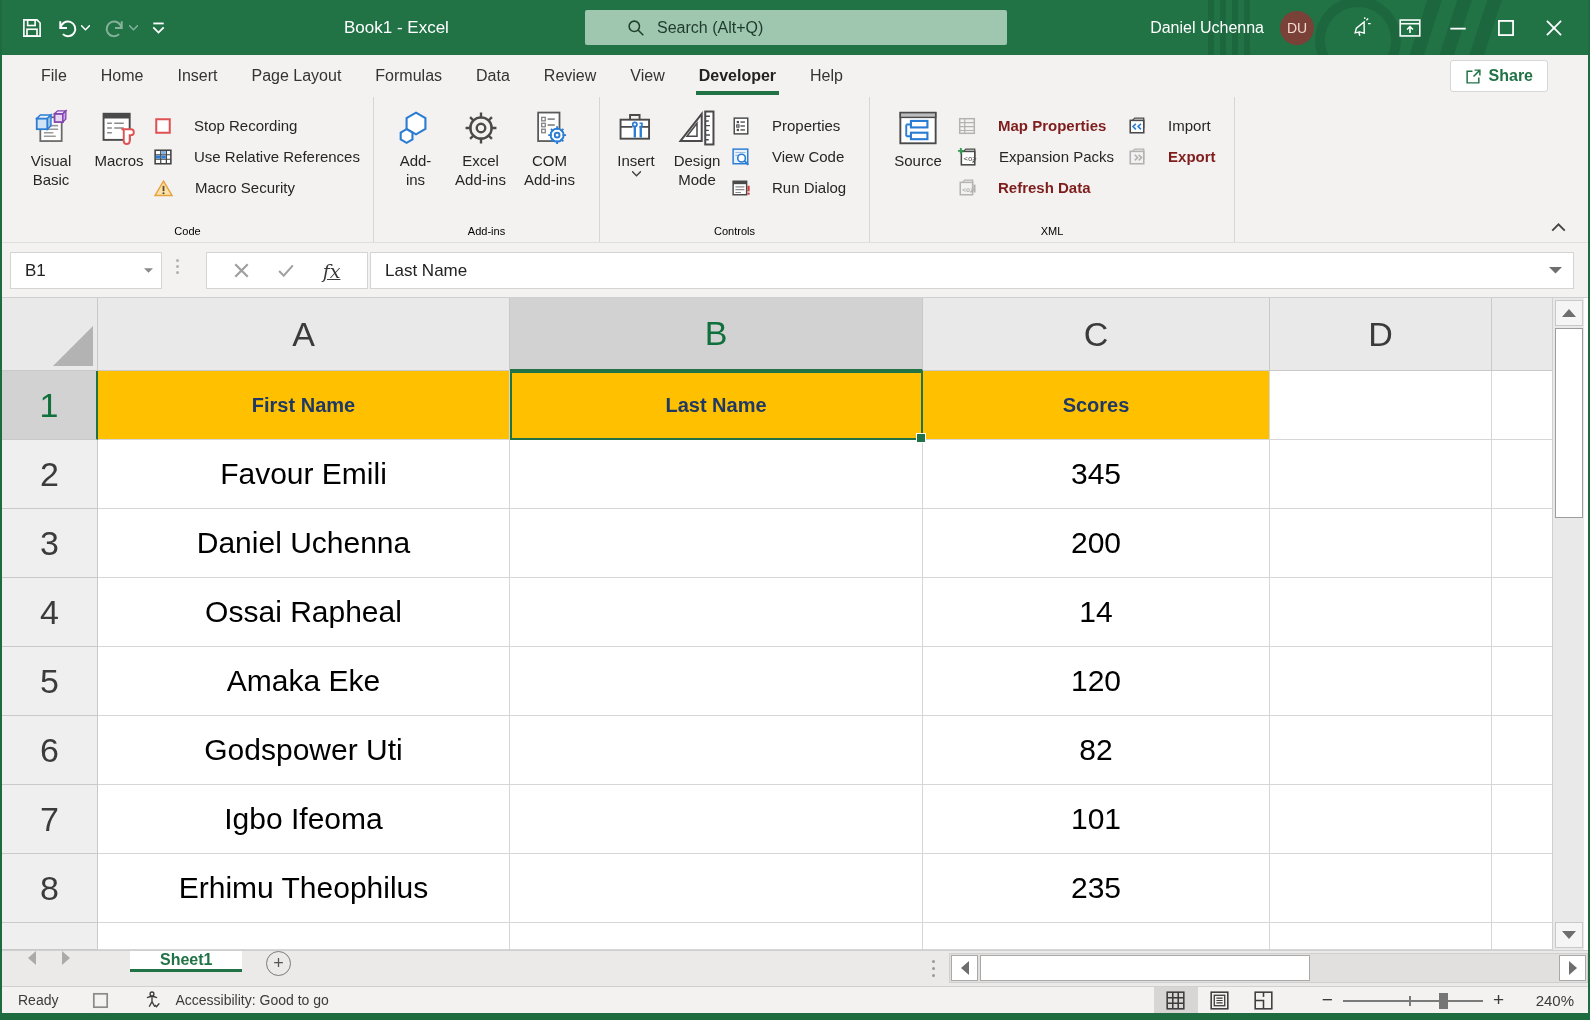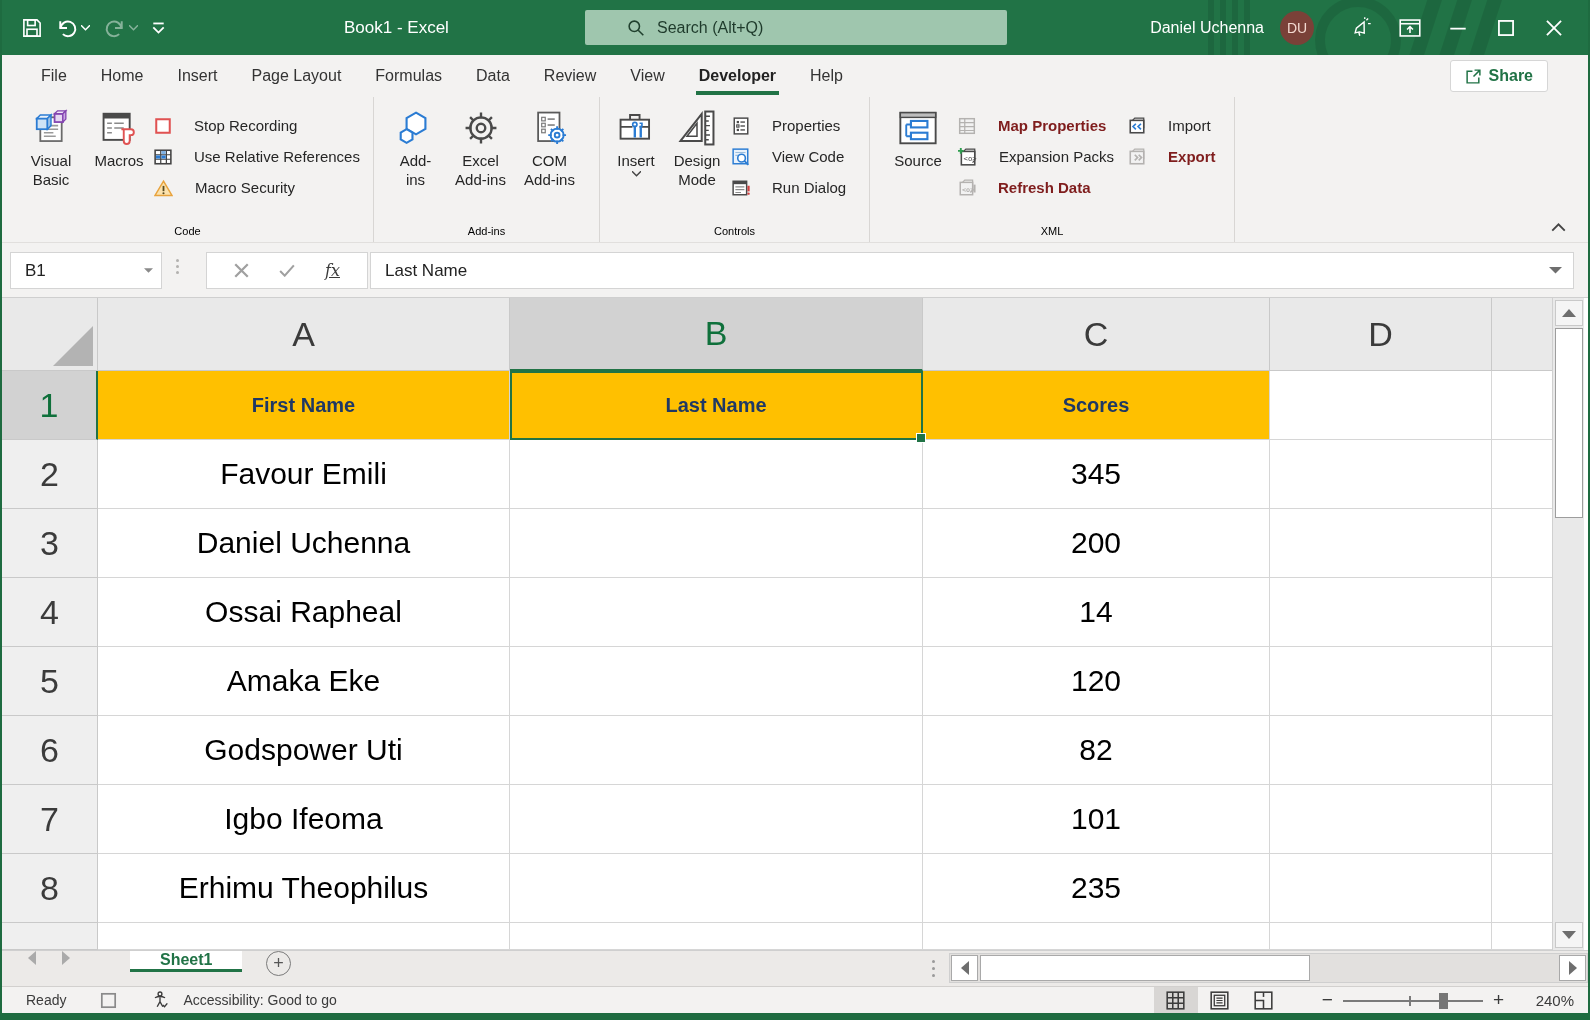--- a/index.html
+++ b/index.html
@@ -41,21 +41,21 @@
   .chev-under { margin-top:1px; }
   .collapse-chev { position:absolute; right:22px; bottom:10px; color:#444; }
 
   
   .fbar { position:absolute; left:0; top:243px; right:0; height:55px; background:#f3f2f1; border-bottom:1px solid #cfcfcf; }
   .namebox { position:absolute; left:8px; top:9px; width:152px; height:37px; background:#fff; border:1px solid #d4d4d4; display:flex; align-items:center; padding-left:14px; font-size:17px; color:#222; }
   .namebox .nb-dd { position:absolute; right:8px; top:15px; }
   .fdots { position:absolute; left:174px; top:16px; display:flex; flex-direction:column; gap:3px; }
   .fdots i { width:3px; height:3px; background:#b3b1af; border-radius:50%; }
   .fxbox { position:absolute; left:204px; top:9px; width:162px; height:37px; background:#fff; border:1px solid #d4d4d4; display:flex; align-items:center; justify-content:space-around; padding:0 12px; }
-  .fxbox .fx { font-family:"DejaVu Serif", serif; font-style:italic; font-size:16px; color:#3a3a3a;text-decoration:underline; }
+  .fxbox .fx { font-family:"DejaVu Serif", serif; font-style:italic; font-size:19px; color:#3a3a3a;text-decoration:underline; }
   .fcontent { position:absolute; left:368px; top:9px; right:14px; height:37px; background:#fff; border:1px solid #d4d4d4; display:flex; align-items:center; padding-left:14px; font-size:17px; color:#222; }
   .fexpand { position:absolute; right:26px; top:24px; }
 
   
   .grid { position:absolute; left:0; top:298px; width:1552px; height:652px; background:#fff; overflow:hidden; }
   .hdr-row { display:flex; height:73px; }
   .corner { width:96px; background:#e9e9e9; border-right:1px solid #c9c9c9; border-bottom:1px solid #c9c9c9; position:relative; }
   .corner::after { content:""; position:absolute; right:4px; bottom:4px; border-left:40px solid transparent; border-bottom:40px solid #b3b3b3; }
   .colhdr { background:#e9e9e9; border-right:1px solid #c9c9c9; border-bottom:1px solid #c9c9c9; display:flex; align-items:center; justify-content:center; font-size:34px; color:#3b3b3b; }
   .colhdr.selected { background:#d2d2d2; color:#0f703b; border-bottom:2px solid #217346; }
@@ -85,21 +85,21 @@
   .addsheet .circle { width:25px; height:25px; border:1.5px solid #7a7a7a; border-radius:50%; display:flex; align-items:center; justify-content:center; color:#555; font-size:18px; }
   .hscroll { position:absolute; right:0; top:951px; height:34px; left:930px; display:flex; align-items:center; }
   .grip { display:flex; flex-direction:column; gap:4px; margin-right:14px; }
   .grip i { width:3px; height:3px; background:#9a9a9a; border-radius:50%; }
   .hs-track { position:relative; flex:1; height:30px; background:#e2e0de; border:1px solid #cfcfcf; }
   .hs-btn { position:absolute; top:1px; width:27px; height:26px; background:#fff; border:1px solid #a9a9a9; display:flex; align-items:center; justify-content:center; }
   .hs-thumb { position:absolute; left:30px; top:1px; width:330px; height:26px; background:#fff; border:1px solid #a9a9a9; }
 
   
   .statusbar { position:absolute; left:0; top:986px; right:0; height:27px; background:#f3f2f1; border-top:1px solid #d2d0ce; display:flex; align-items:center; font-size:14px; color:#3b3b3b; }
-  .sb-left { display:flex; align-items:center; gap:34px; padding-left:24px; }
+  .sb-left { display:flex; align-items:center; gap:34px; padding-left:16px; }
   .sb-acc { display:flex; align-items:center; gap:14px; }
   .sb-right { position:absolute; right:14px; display:flex; align-items:center; height:27px; }
   .viewbtn { width:44px; height:27px; display:flex; align-items:center; justify-content:center; }
   .viewbtn.active { background:#d8d6d4; }
   .zoomctl { display:flex; align-items:center; margin-left:26px; }
   .zminus,.zplus { font-size:19px; color:#3b3b3b; padding:0 10px; }
   .zslider { position:relative; width:140px; height:27px; }
   .zslider .line { position:absolute; left:0; right:0; top:13px; height:2px; background:#7a7a7a; }
   .zslider .tick { position:absolute; left:66px; top:9px; width:2px; height:10px; background:#7a7a7a; }
   .zslider .thumb { position:absolute; left:96px; top:6px; width:9px; height:16px; background:#767676; }

